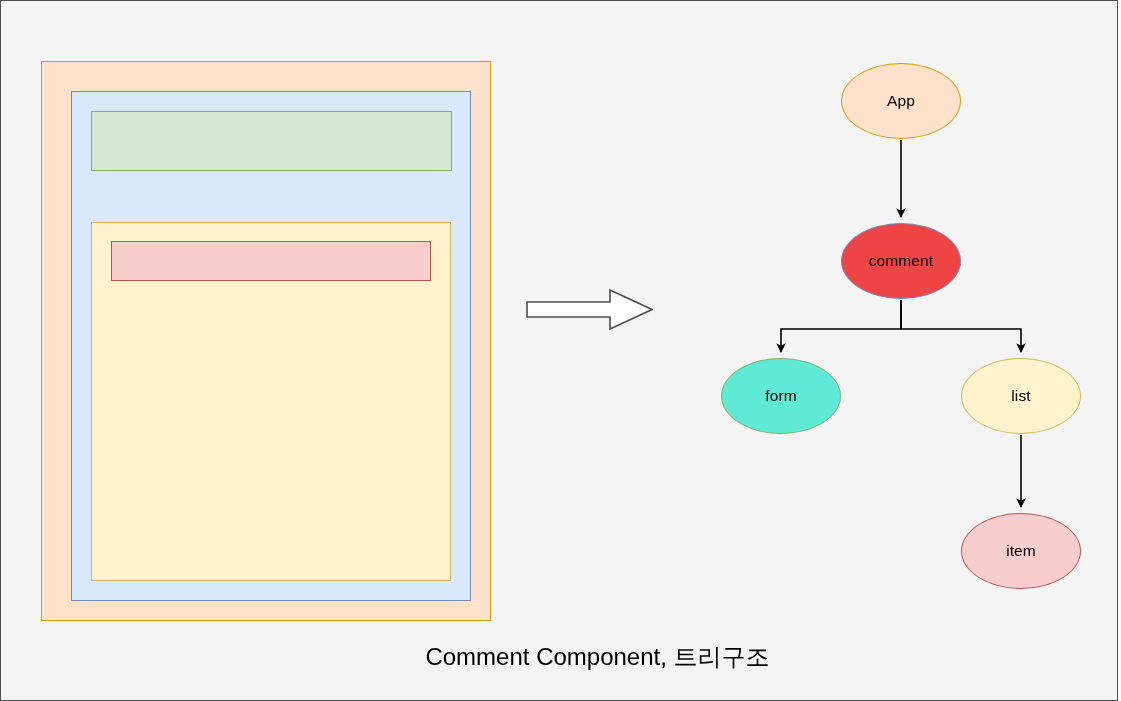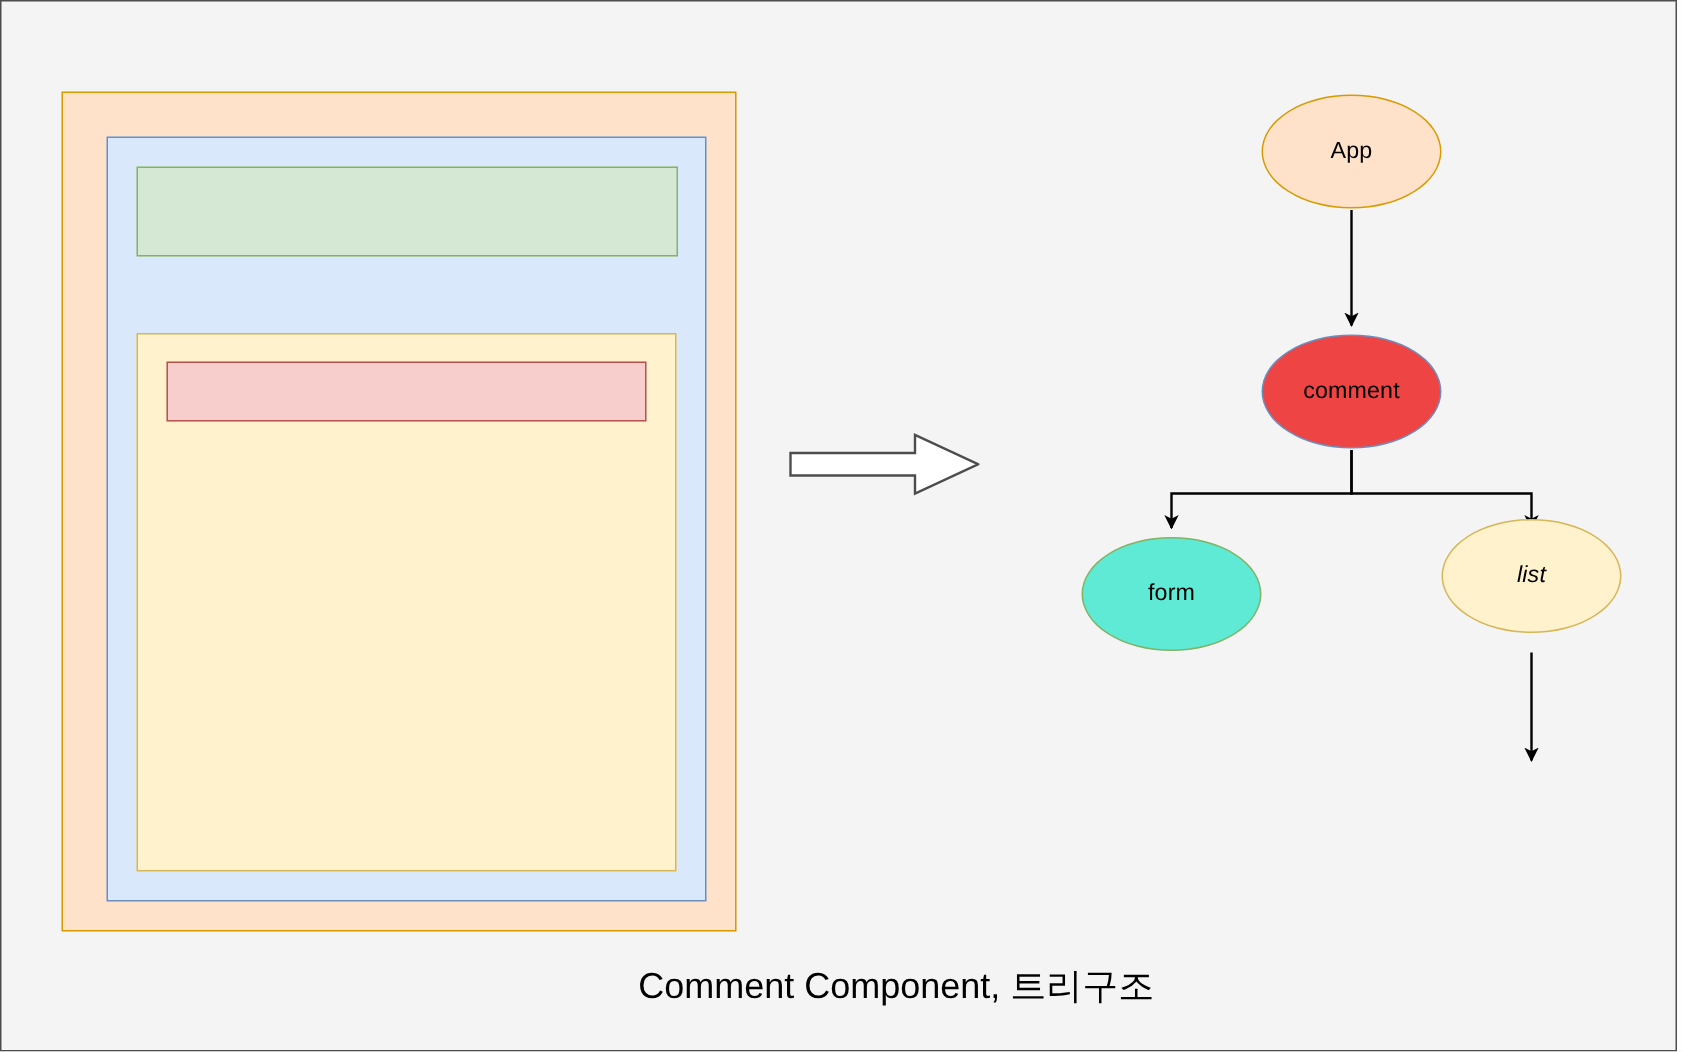--- a/index.html
+++ b/index.html
@@ -38,21 +38,21 @@
     display: flex;
     align-items: center;
     justify-content: center;
     font-size: 15.5px;
     color: #000000;
     letter-spacing: 0.1px;
   }
   #node-app     { left: 840px; top: 62px;  width: 120px; height: 76px; background: #ffe2c9; border-color: #d79b00; }
   #node-comment { left: 840px; top: 222px; width: 120px; height: 76px; background: #ef4444; border-color: #6c8ebf; }
   #node-form    { left: 720px; top: 357px; width: 120px; height: 76px; background: #5eead4; border-color: #82b366; }
-  #node-list    { left: 960px; top: 345px; width: 120px; height: 76px; background: #fff2cc; border-color: #d6b656; font-style: italic; }
+  #node-list    { left: 960px; top: 357px; width: 120px; height: 76px; background: #fff2cc; border-color: #d6b656; }
   #node-item    { left: 960px; top: 512px; width: 120px; height: 76px; background: #f8cecc; border-color: #b85450; }
 
   .edge-layer {
     position: absolute;
     left: 0;
     top: 0;
     width: 1121px;
     height: 701px;
     pointer-events: none;
   }
@@ -113,16 +113,19 @@
   </div>
   <div id="node-comment" class="node">
     <span>comment</span>
   </div>
   <div id="node-form" class="node">
     <span>form</span>
   </div>
   <div id="node-list" class="node">
     <span>list</span>
   </div>
+  <div id="node-item" class="node">
+    <span>item</span>
+  </div>
 
   <div id="caption">Comment Component, 트리구조</div>
 
 </div>
 
 </body></html>

